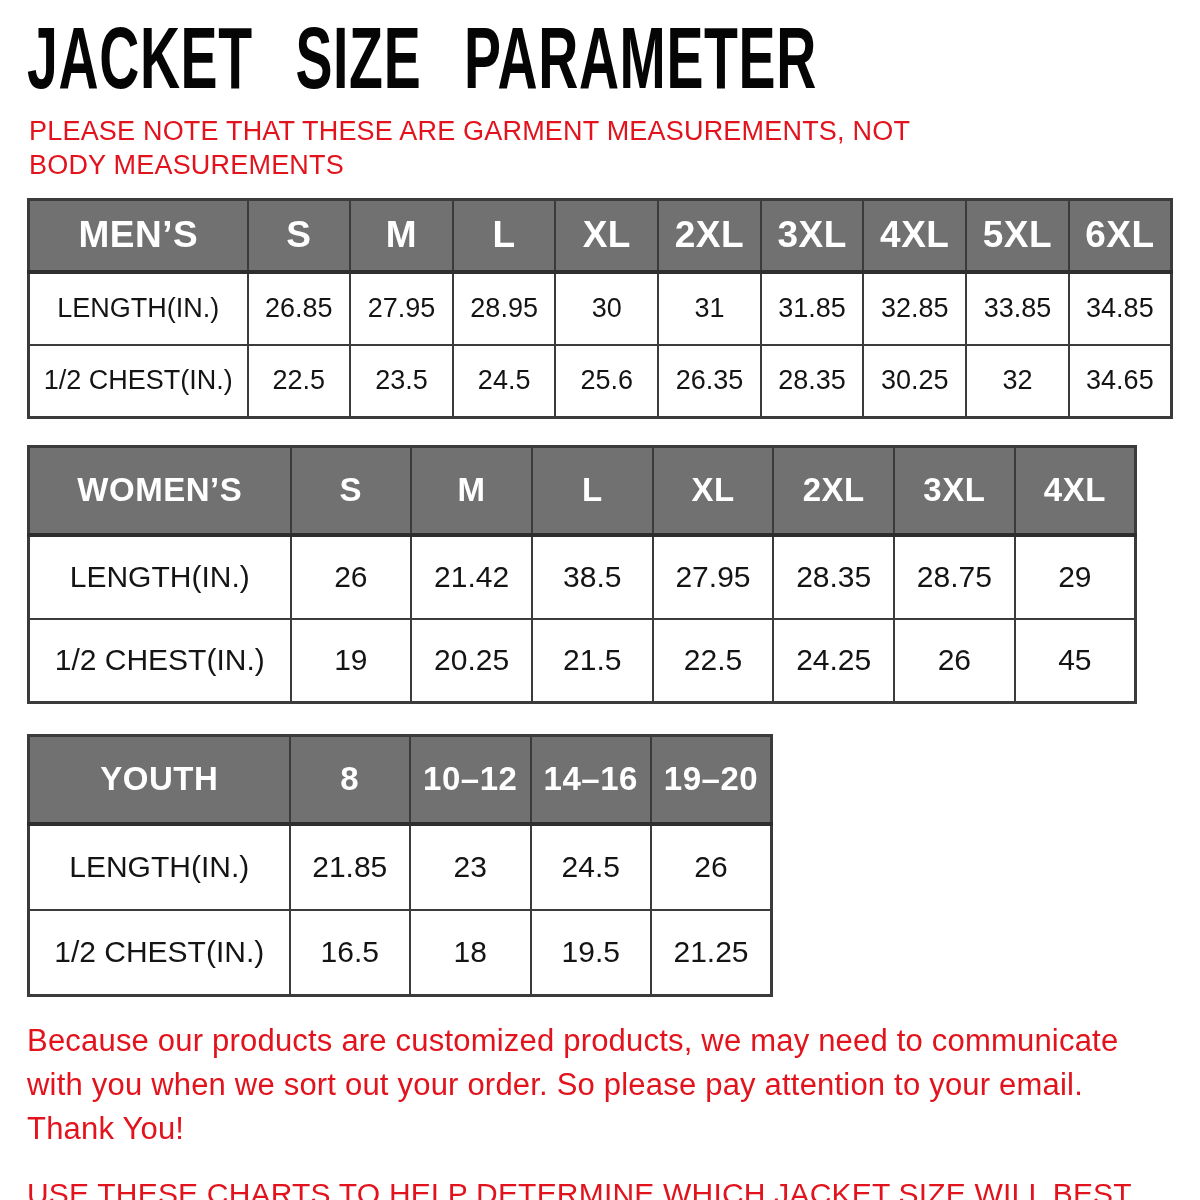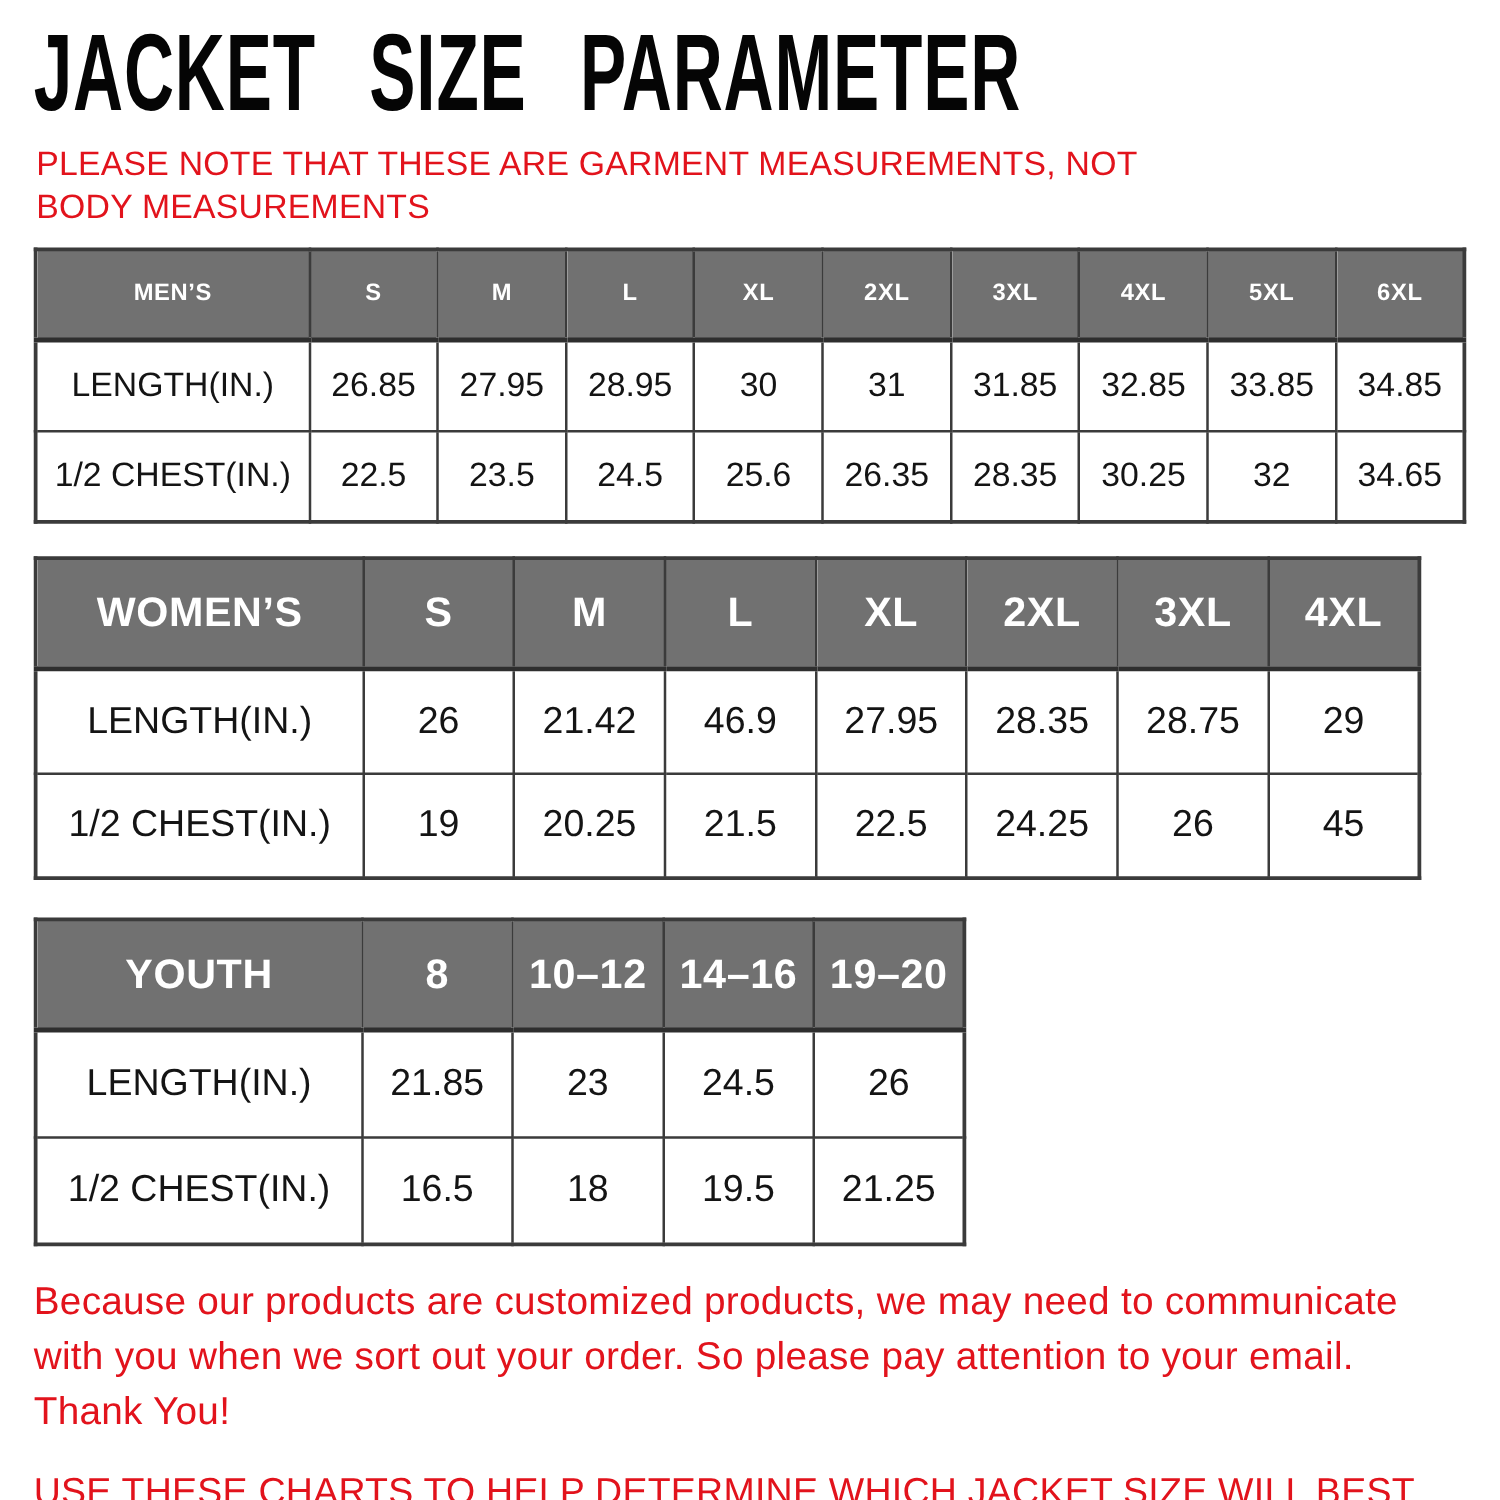--- a/index.html
+++ b/index.html
@@ -63,21 +63,21 @@
     border-bottom: 4px solid #2e2e2e;
   }
   tbody td {
     color: #141414;
     font-weight: 400;
   }
   .tbl-mens   { width: 1146px; margin-top: 16px; }
   .tbl-mens   col.label-col { width: 219px; }
   .tbl-mens   thead tr { height: 72px; }
   .tbl-mens   tbody tr { height: 73px; }
-  .tbl-mens   th { font-size: 19px; margin-left: 32px; }
+  .tbl-mens   th { font-size: 37px; margin-left: 32px; }
   .tbl-mens   td { font-size: 27px; }
 
   .tbl-womens { width: 1110px; margin-top: 26px; }
   .tbl-womens col.label-col { width: 262px; }
   .tbl-womens thead tr { height: 88px; }
   .tbl-womens tbody tr { height: 84px; }
   .tbl-womens th { font-size: 33px; }
   .tbl-womens td { font-size: 30px; }
 
   .tbl-youth  { width: 746px; margin-top: 30px; }
@@ -190,21 +190,21 @@
           <th>2XL</th>
           <th>3XL</th>
           <th>4XL</th>
         </tr>
       </thead>
       <tbody>
         <tr>
           <td>LENGTH(IN.)</td>
           <td>26</td>
           <td>21.42</td>
-          <td>46.9</td>
+          <td>38.5</td>
           <td>27.95</td>
           <td>28.35</td>
           <td>28.75</td>
           <td>29</td>
         </tr>
         <tr>
           <td>1/2 CHEST(IN.)</td>
           <td>19</td>
           <td>20.25</td>
           <td>21.5</td>

